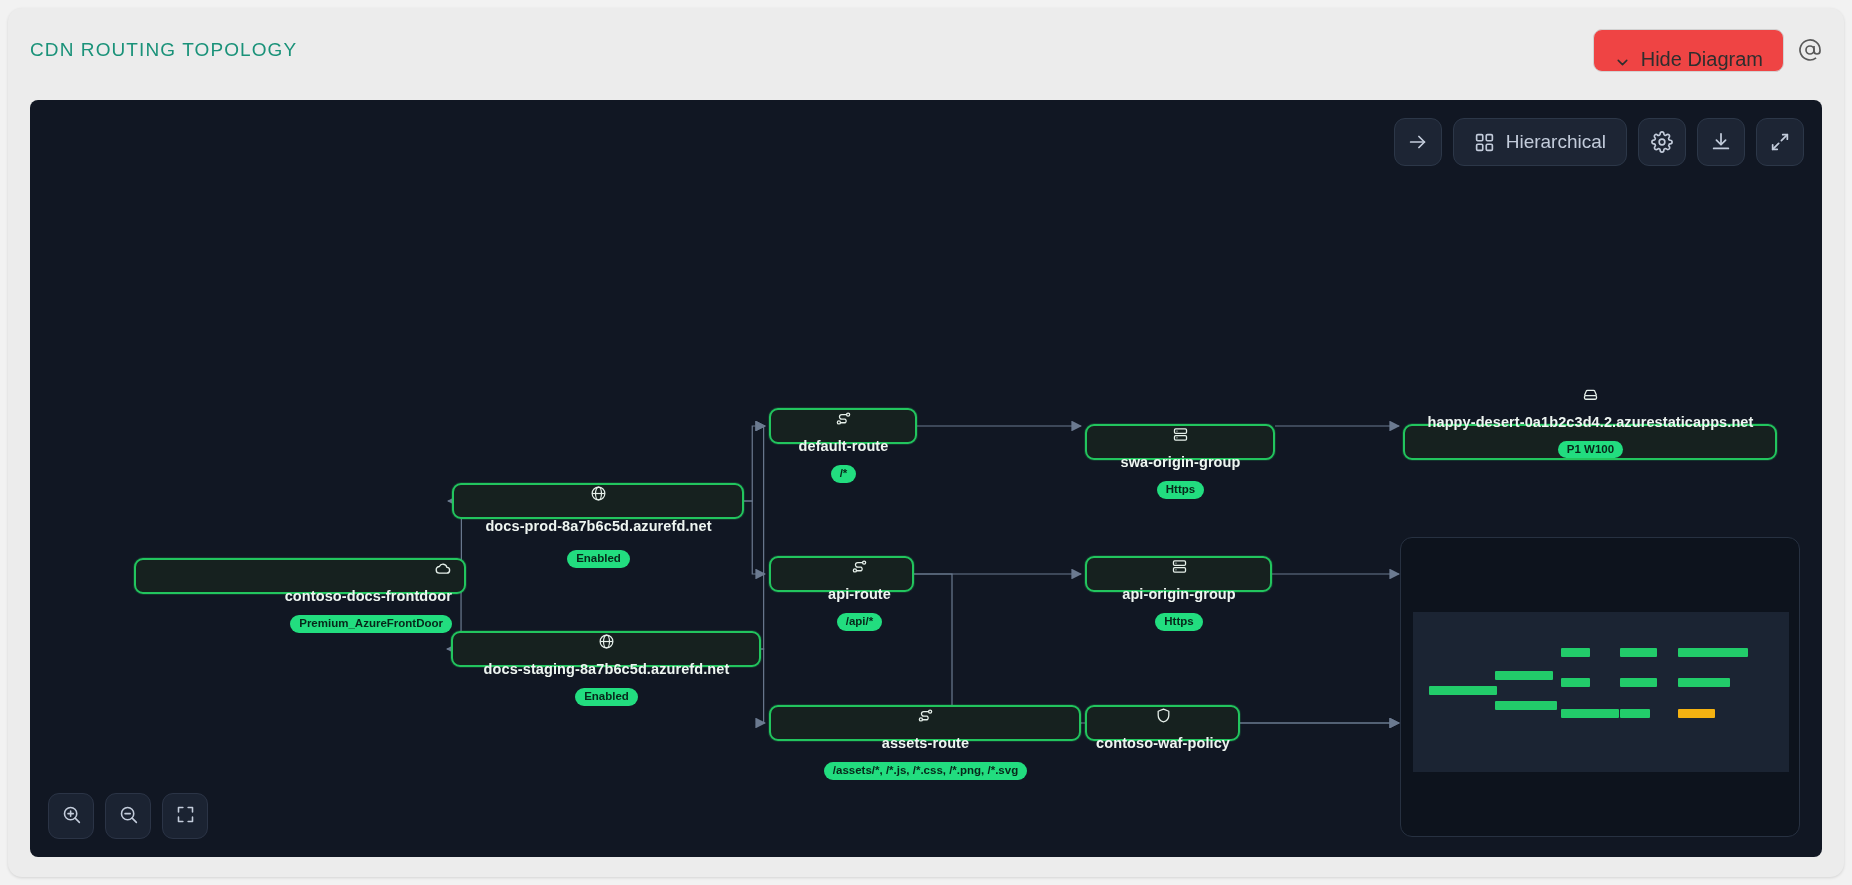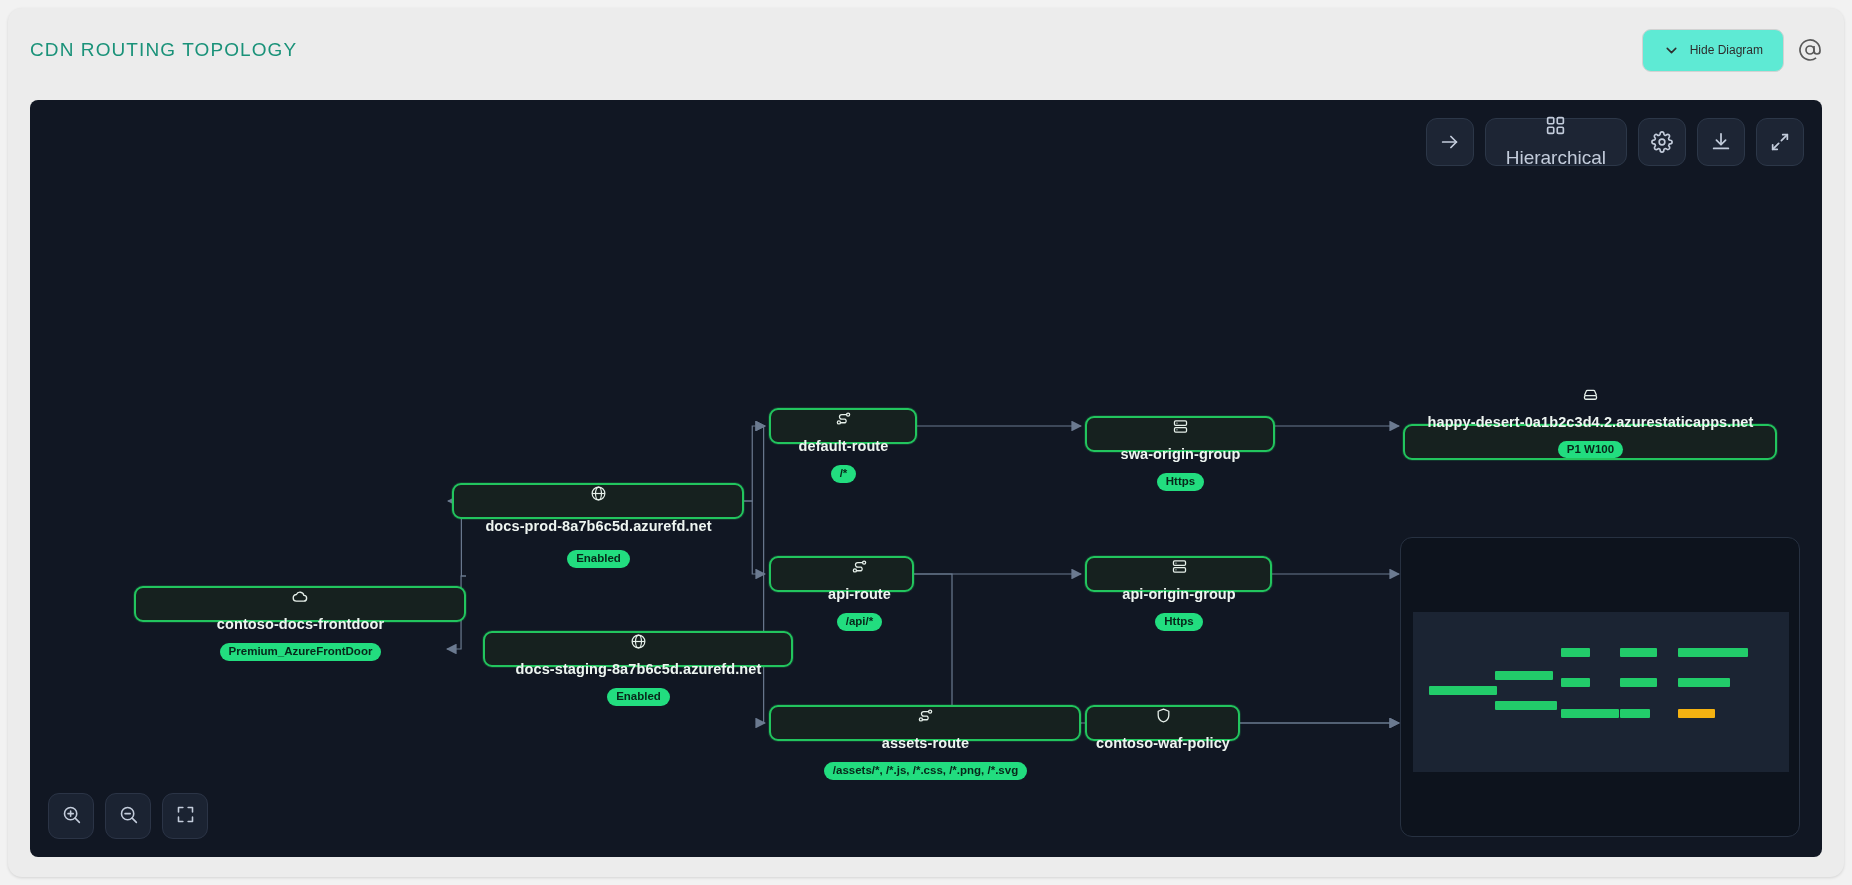--- a/index.html
+++ b/index.html
@@ -29,27 +29,27 @@
     font-size: 19px;
     font-weight: normal;
     letter-spacing: 1.1px;
     color: #1a9279;
   }
   .header-right {
     margin-left: auto;
     display: flex; align-items: center; gap: 14px;
   }
   .hide-btn {
-    display: flex; align-items: center; gap: 10px;
-    background: #5eead4;
+    display: flex; align-items: flex-end; gap: 10px;
+    background: #ef4444;
     border: 1px solid #d2d2d2;
     border-radius: 9px;
     height: 43px;
     padding: 0 20px;
-    font-size: 12px;
+    font-size: 20px;
     color: #2e2e2e;
     cursor: pointer;
   }
   .hide-btn svg { display:block; }
   .at-icon { color: #5a5a5a; display:flex; cursor:pointer; }
 
   
   .canvas {
     position: absolute;
     left: 22px; top: 92px;
@@ -67,21 +67,20 @@
   .tb-btn {
     height: 48px; min-width: 48px;
     background: #1d2534;
     border: 1px solid #2c3748;
     border-radius: 11px;
     display: flex; align-items: center; justify-content: center;
     gap: 11px;
     color: #c3ccdb;
     cursor: pointer;
     padding: 0 12px;
-    flex-direction: column;
   }
   .tb-btn.wide { padding: 0 20px; font-size: 19px; }
   .tb-btn svg { display: block; }
 
   
   .zoom-controls {
     position: absolute; left: 18px; bottom: 18px;
     display: flex; gap: 11px; z-index: 8;
   }
   .zc-btn {
@@ -239,41 +238,41 @@
           <path d="M731,549 L733.64,549 L733.64,623 L735,623" fill="none" stroke="#6b7a90" stroke-width="1.2" marker-end="url(#ah)"></path>
           <path d="M887,326 L1051,326" fill="none" stroke="#6b7a90" stroke-width="1.2" marker-end="url(#ah)"></path>
           <path d="M884,474 L1051,474" fill="none" stroke="#6b7a90" stroke-width="1.2" marker-end="url(#ah)"></path>
           <path d="M884,474 L922,474 L922,623 L1369,623" fill="none" stroke="#6b7a90" stroke-width="1.2" marker-end="url(#ah)"></path>
           <path d="M1051,623 L1051,623" fill="none" stroke="#6b7a90" stroke-width="1.2" marker-end="url(#ah)"></path>
           <path d="M1245,326 L1369,326" fill="none" stroke="#6b7a90" stroke-width="1.2" marker-end="url(#ah)"></path>
           <path d="M1242,474 L1369,474" fill="none" stroke="#6b7a90" stroke-width="1.2" marker-end="url(#ah)"></path>
           <path d="M1210,623 L1369,623" fill="none" stroke="#6b7a90" stroke-width="1.2" marker-end="url(#ah)"></path>
         </svg>
       <div id="node-layer">
-          <div class="node" style="left: 104px; top: 486px; width: 332px;">
+          <div class="node" style="left: 104px; top: 458px; width: 332px; align-items: flex-end;">
             <span class="nicon">
               <svg width="17" height="17" viewBox="0 0 24 24" fill="none" stroke="currentColor" stroke-width="1.9" stroke-linecap="round" stroke-linejoin="round">
                 <path d="M6.5 18.5h10a4 4 0 0 0 .3-8 5.6 5.6 0 0 0-10.6-1.3A3.9 3.9 0 0 0 6.5 18.5z"></path>
               </svg>
             </span>
             <span class="nlabel">contoso-docs-frontdoor</span>
             <span class="badge">Premium_AzureFrontDoor</span>
           </div>
           <div class="node" style="left: 422px; top: 383px; width: 292px; gap: 16px;">
             <span class="nicon">
               <svg width="17" height="17" viewBox="0 0 24 24" fill="none" stroke="currentColor" stroke-width="1.7">
                 <circle cx="12" cy="12" r="9"></circle>
                 <line x1="3" y1="12" x2="21" y2="12"></line>
                 <ellipse cx="12" cy="12" rx="4.2" ry="9"></ellipse>
               </svg>
             </span>
             <span class="nlabel">docs-prod-8a7b6c5d.azurefd.net</span>
             <span class="badge">Enabled</span>
           </div>
-          <div class="node" style="left: 421px; top: 531px; width: 310px; margin-left: 32px;">
+          <div class="node" style="left: 421px; top: 531px; width: 310px;">
             <span class="nicon">
               <svg width="17" height="17" viewBox="0 0 24 24" fill="none" stroke="currentColor" stroke-width="1.7">
                 <circle cx="12" cy="12" r="9"></circle>
                 <line x1="3" y1="12" x2="21" y2="12"></line>
                 <ellipse cx="12" cy="12" rx="4.2" ry="9"></ellipse>
               </svg>
             </span>
             <span class="nlabel">docs-staging-8a7b6c5d.azurefd.net</span>
             <span class="badge">Enabled</span>
           </div>
@@ -303,21 +302,21 @@
             <span class="nicon">
               <svg width="17" height="17" viewBox="0 0 24 24" fill="none" stroke="currentColor" stroke-width="1.8" stroke-linecap="round" stroke-linejoin="round">
                 <circle cx="5.5" cy="17.5" r="2.2"></circle>
                 <circle cx="18.5" cy="6.5" r="2.2"></circle>
                 <path d="M16.3 6.5H9.5a3.2 3.2 0 0 0 0 6.4h5a3.2 3.2 0 0 1 0 5.1H7.7"></path>
               </svg>
             </span>
             <span class="nlabel">assets-route</span>
             <span class="badge">/assets/*, /*.js, /*.css, /*.png, /*.svg</span>
           </div>
-          <div class="node" style="left: 1055px; top: 316px; width: 190px;">
+          <div class="node" style="left: 1055px; top: 324px; width: 190px;">
             <span class="nicon">
               <svg width="17" height="17" viewBox="0 0 24 24" fill="none" stroke="currentColor" stroke-width="1.8" stroke-linejoin="round">
                 <rect x="3.5" y="4" width="17" height="6.5" rx="1.6"></rect>
                 <rect x="3.5" y="13.5" width="17" height="6.5" rx="1.6"></rect>
                 <line x1="7" y1="7.2" x2="7.02" y2="7.2" stroke-linecap="round"></line>
                 <line x1="7" y1="16.7" x2="7.02" y2="16.7" stroke-linecap="round"></line>
               </svg>
             </span>
             <span class="nlabel">swa-origin-group</span>
             <span class="badge">Https</span>

